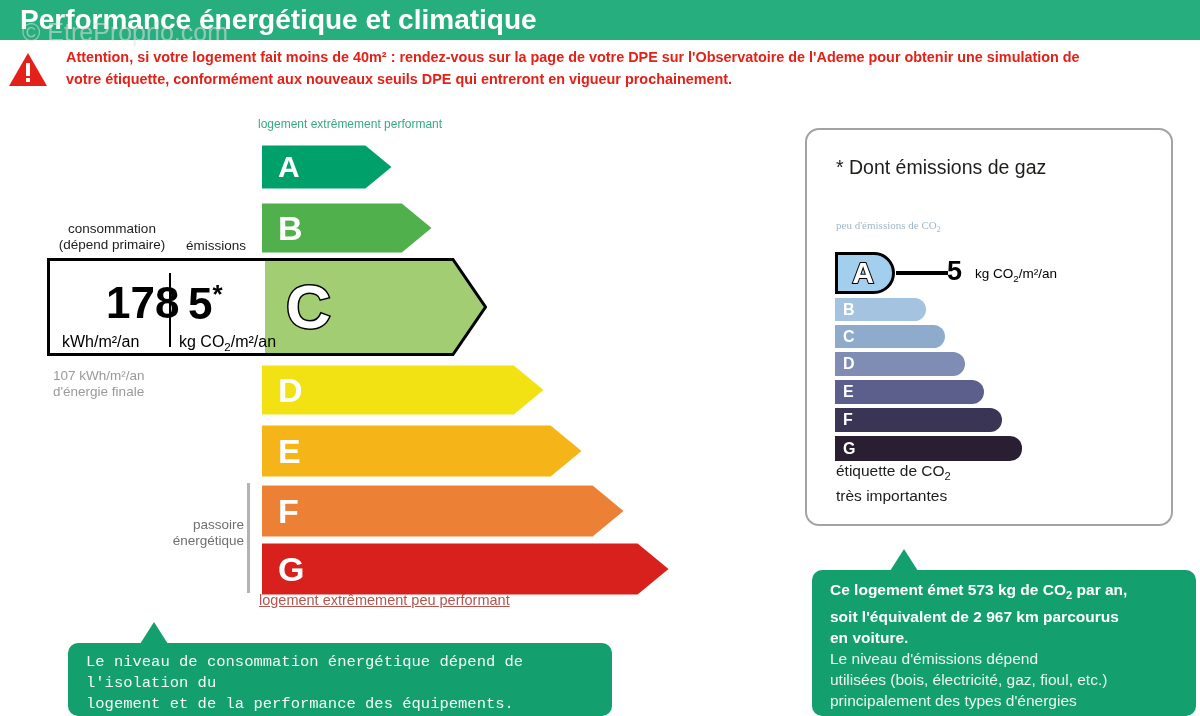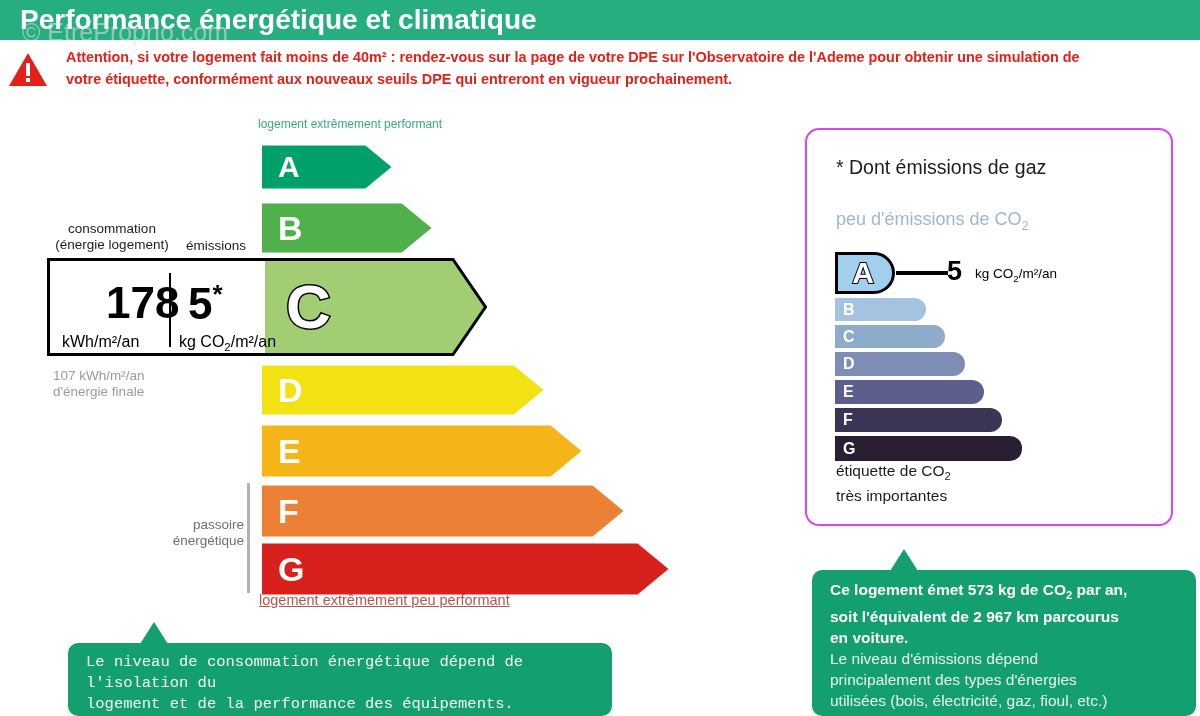--- a/index.html
+++ b/index.html
@@ -85,29 +85,29 @@
   }
   .vb-num {
     position: absolute; font-weight: bold; color: #000; line-height: 1;
   }
   .vb-unit { position: absolute; color: #000; font-size: 16px; white-space: nowrap; }
   .star { font-size: 26px; vertical-align: super; font-weight: bold; }
 
   
   .co2-panel {
     position: absolute; left: 805px; top: 128px; width: 368px; height: 398px;
-    border: 2px solid #d946ef; border-radius: 14px; background: #fff;
+    border: 2px solid #a3a3a3; border-radius: 14px; background: #fff;
   }
   .co2-title {
     position: absolute; left: 29px; top: 25px;
     font-size: 19.5px; color: #1d1d1b; line-height: 25px; white-space: nowrap;
   }
   .co2-sub {
-    position: absolute; left: 29px; top: 79px;
-    font-size: 18px; color: #9fb8c9; white-space: nowrap;
+    position: absolute; left: 29px; top: 89px;
+    font-size: 11px; color: #9fb8c9; white-space: nowrap; font-family: Liberation Serif, serif;
   }
   .co2-bottom {
     position: absolute; left: 29px; top: 331px;
     font-size: 15.5px; color: #1d1d1b; line-height: 20px; white-space: nowrap;
   }
   .co2-row { position: absolute; }
   .co2-bar { position: absolute; left: 0; top: 0; height: 100%; border-radius: 0 12px 12px 0; }
   .co2-letter {
     position: absolute; left: 8px; top: 50%; transform: translateY(-50%);
     color: #fff; font-size: 16px; font-weight: bold; line-height: 1;
@@ -181,21 +181,21 @@
       <div>Attention, si votre logement fait moins de 40m² : rendez-vous sur la page de votre DPE sur l'Observatoire de l'Ademe pour obtenir une simulation de</div>
       <div>votre étiquette, conformément aux nouveaux seuils DPE qui entreront en vigueur prochainement.</div>
     </div>
   </div>
 
   <div class="cap-top">logement extrêmement performant</div>
   <div class="cap-bottom">logement extrêmement peu performant</div>
 
   <div class="lbl-conso">
     <div>consommation</div>
-    <div>(énergie logement)</div>
+    <div>(dépend primaire)</div>
   </div>
   <div class="lbl-emis">émissions</div>
 
   <div class="lbl-final">
     <div>107 kWh/m²/an</div>
     <div>d'énergie finale</div>
   </div>
 
   <div class="passoire-line"></div>
   <div class="lbl-passoire">
@@ -331,18 +331,18 @@
     </div>
   </div>
 
   <div class="callout-tip" id="tip-right"></div>
   <div class="callout" id="callout-right">
     <div class="inner">
       <p class="co-strong"><span>Ce logement émet 573 kg de CO</span><sub>2</sub><span> par an,</span></p>
       <p class="co-strong">soit l'équivalent de 2 967 km parcourus</p>
       <p class="co-strong">en voiture.</p>
       <p class="co-light">Le niveau d'émissions dépend</p>
+      <p class="co-light">utilisées (bois, électricité, gaz, fioul, etc.)</p>
       <p class="co-light">principalement des types d'énergies</p>
-      <p class="co-light">utilisées (bois, électricité, gaz, fioul, etc.)</p>
     </div>
   </div>
 
 </div>
 
 </body></html>

